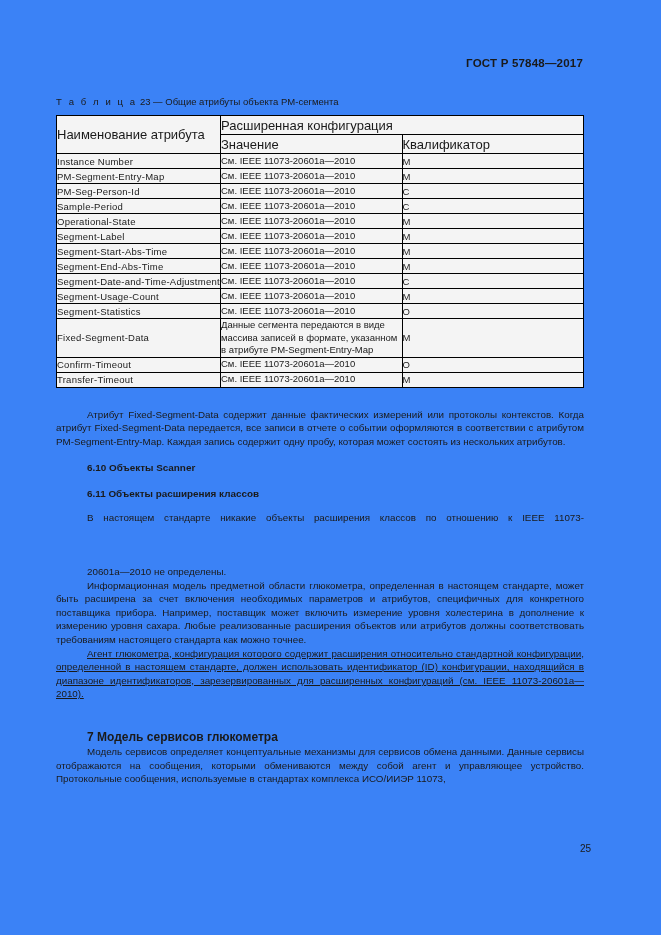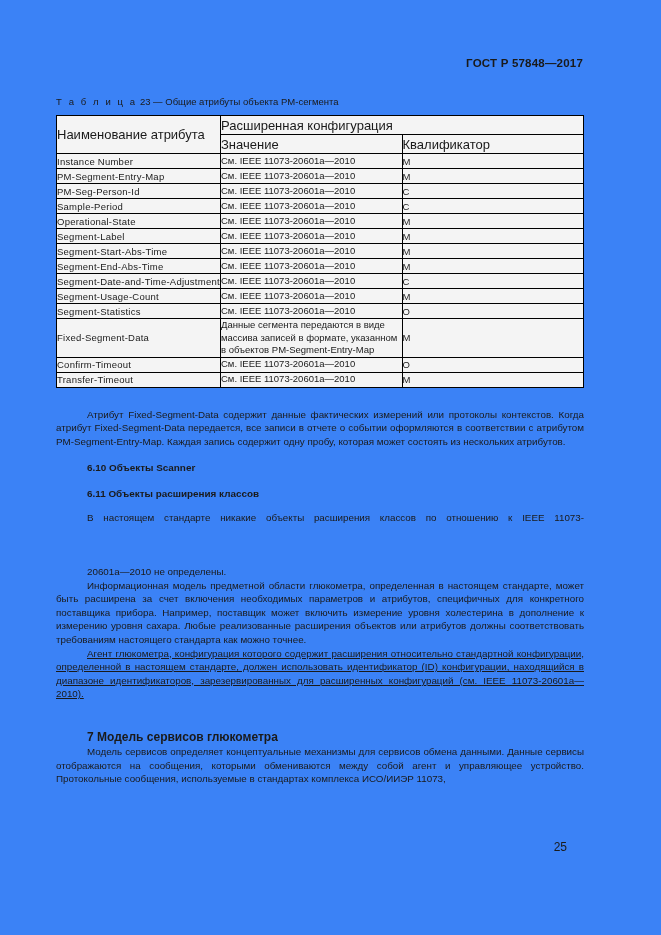--- a/index.html
+++ b/index.html
@@ -123,23 +123,23 @@
     text-align-last: justify;
   }
   p.wide-just .ln.last {
     text-align-last: left;
     margin-top: 40px;
   }
 
   
   .page-number {
     position: absolute;
-    right: 94px;
+    right: 70px;
     bottom: 81px;
-    font-size: 12px;
+    font-size: 10px;
   }
 </style>
 </head>
 <body>
 
 <div class="page">
 
   <div class="doc-header">ГОСТ Р 57848—2017</div>
 
   <div class="content">
@@ -211,21 +211,21 @@
             <td class="c-val">См. IEEE 11073-20601a—2010</td>
             <td class="c-qual">M</td>
           </tr>
           <tr>
             <td class="c-name">Segment-Statistics</td>
             <td class="c-val">См. IEEE 11073-20601a—2010</td>
             <td class="c-qual">O</td>
           </tr>
           <tr class="row-tall">
             <td class="c-name">Fixed-Segment-Data</td>
-            <td class="c-val">Данные сегмента передаются в виде массива записей в формате, указанном в объектов PM-Segment-Entry-Map</td>
+            <td class="c-val">Данные сегмента передаются в виде массива записей в формате, указанном в атрибуте PM-Segment-Entry-Map</td>
             <td class="c-qual">M</td>
           </tr>
           <tr>
             <td class="c-name">Confirm-Timeout</td>
             <td class="c-val">См. IEEE 11073-20601a—2010</td>
             <td class="c-qual">O</td>
           </tr>
           <tr>
             <td class="c-name">Transfer-Timeout</td>
             <td class="c-val">См. IEEE 11073-20601a—2010</td>

